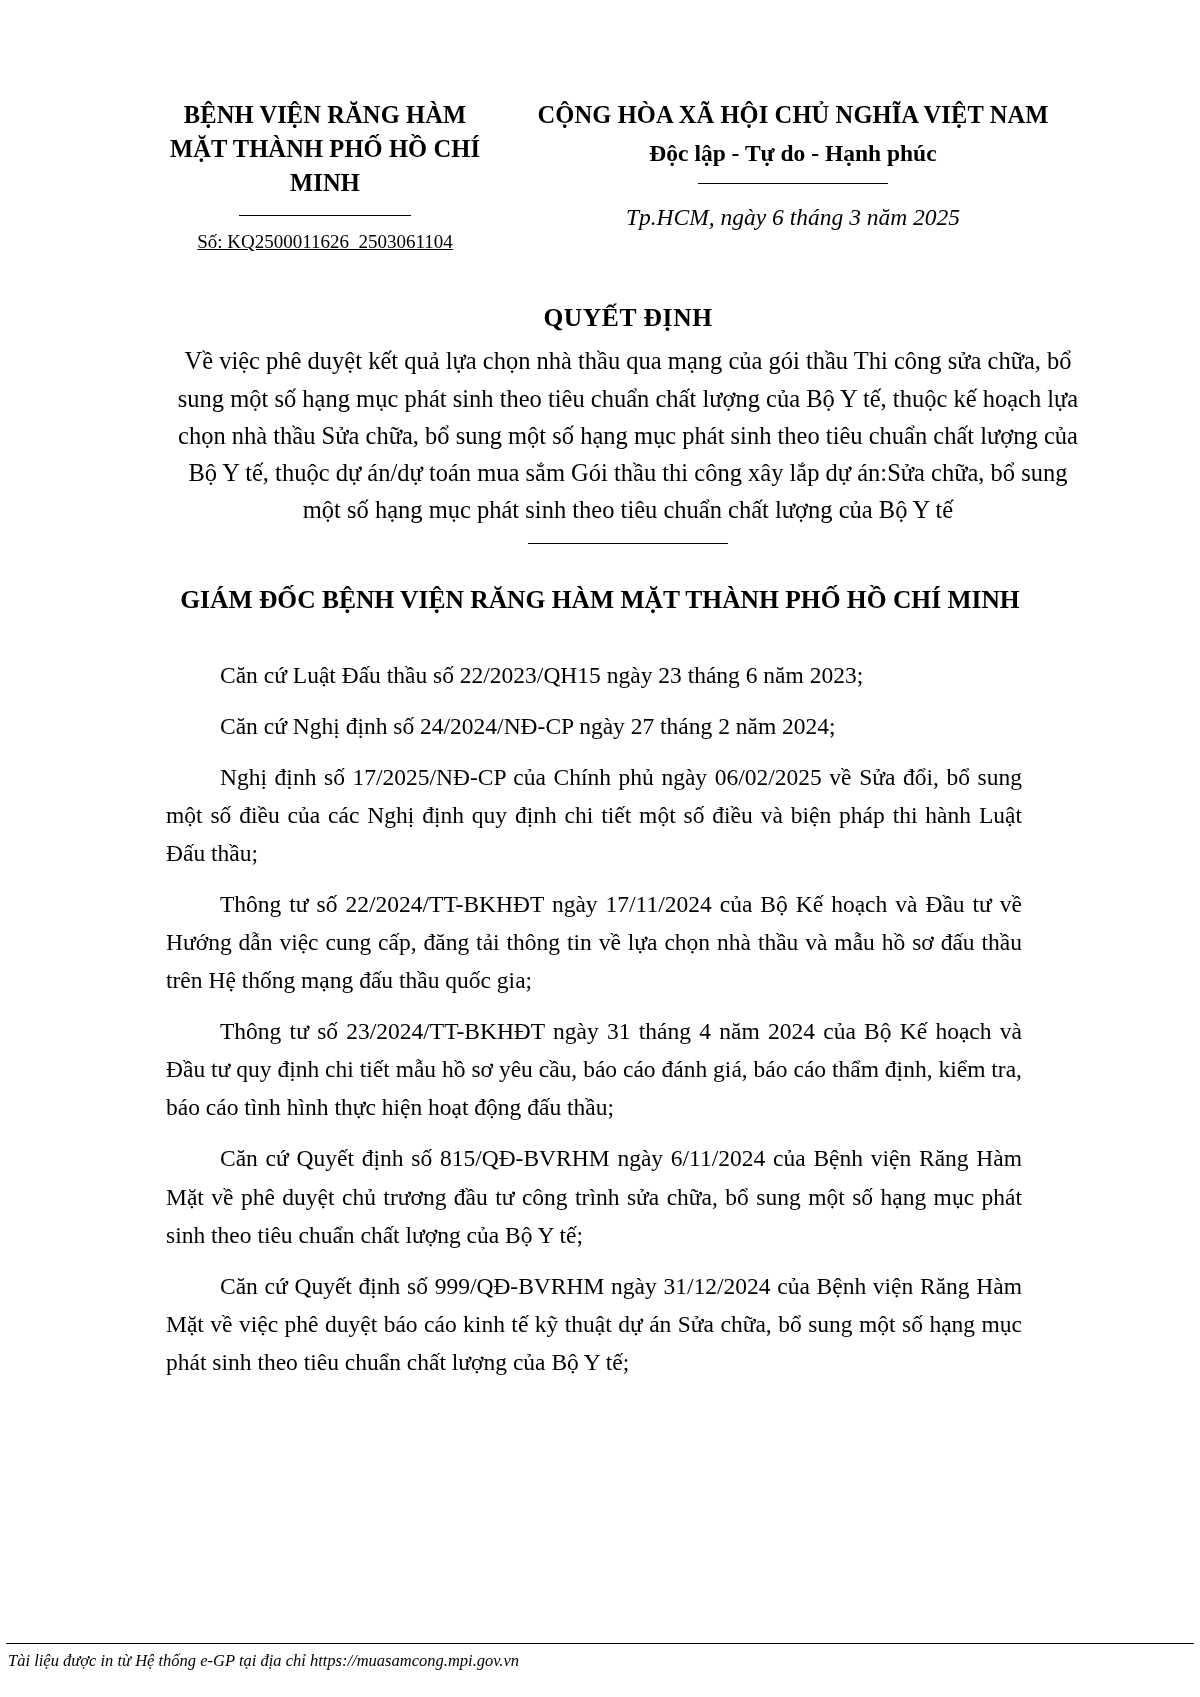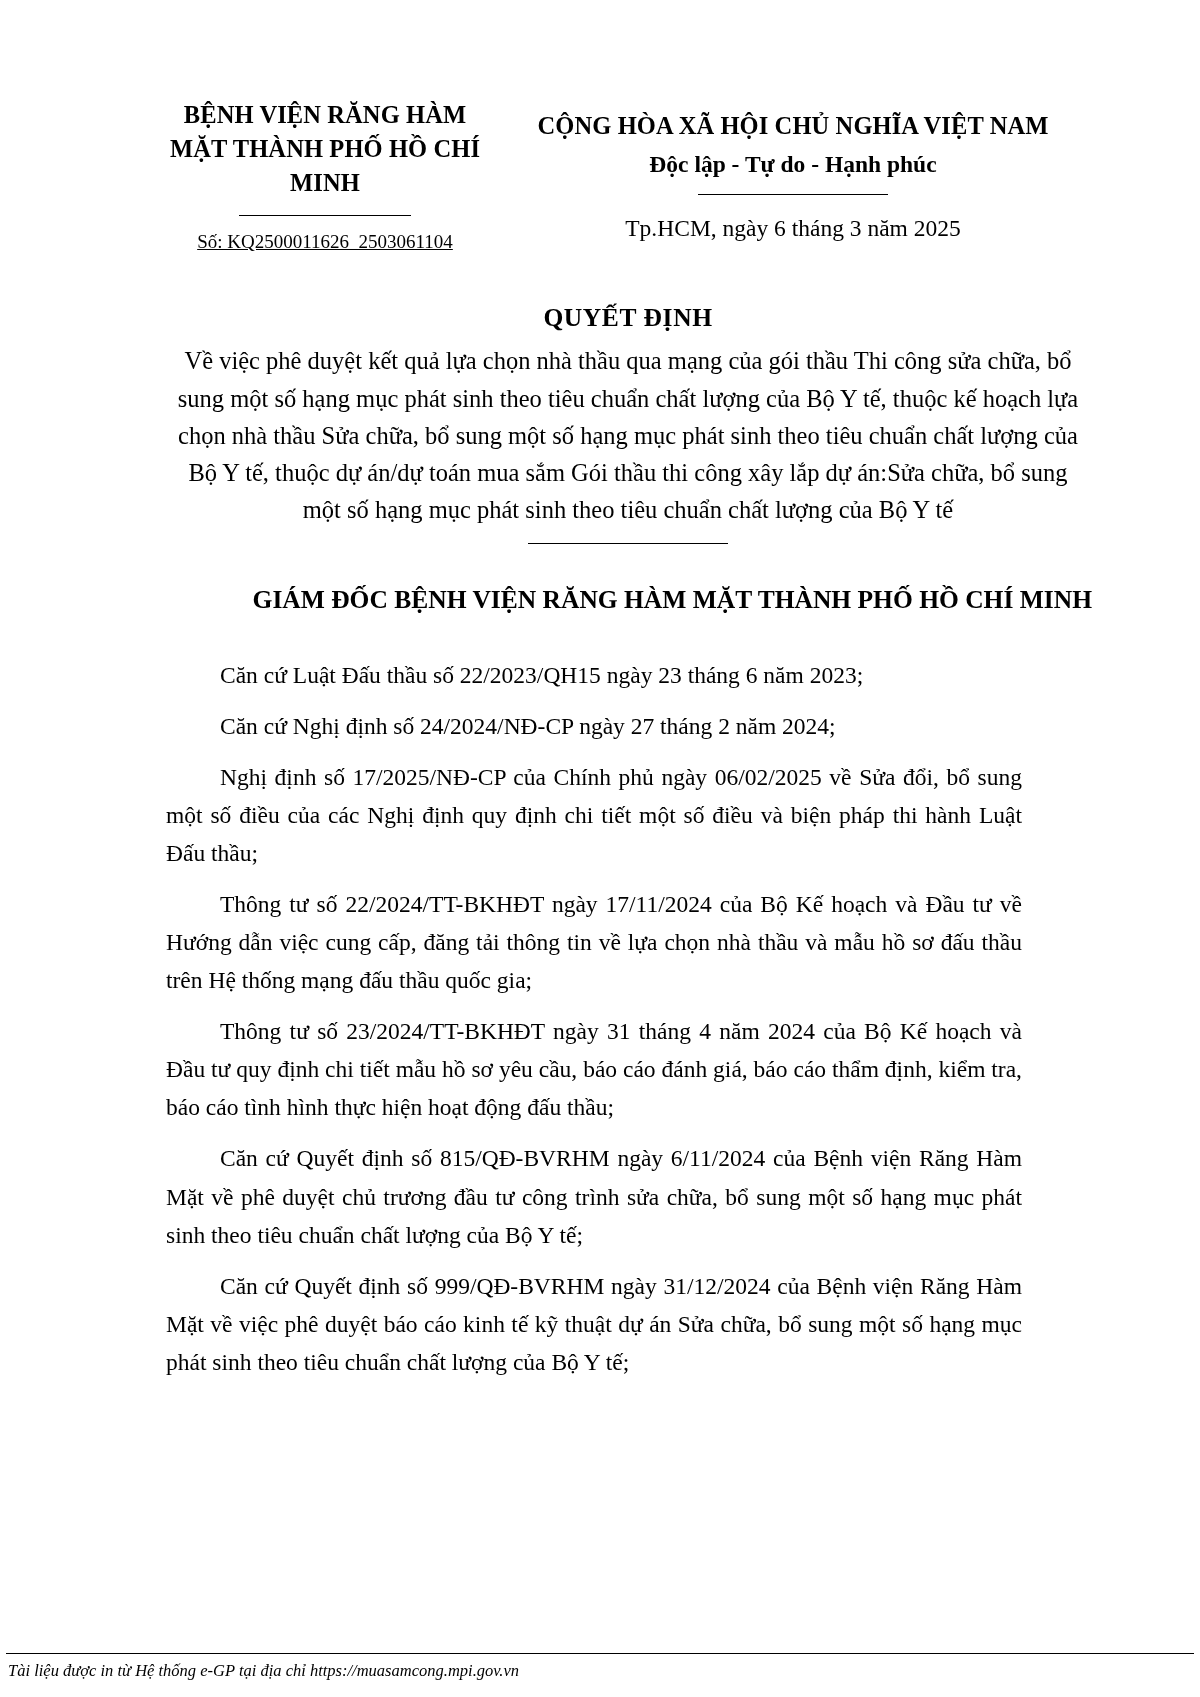--- a/index.html
+++ b/index.html
@@ -19,21 +19,21 @@
     height: 1697px;
     margin: 0 auto;
     background: #ffffff;
     box-sizing: border-box;
     overflow: hidden;
   }
 
   
   .doc-header {
     display: flex;
-    align-items: center;
+    align-items: flex-start;
     padding: 98px 114px 0 160px;
     box-sizing: border-box;
   }
   .header-left {
     width: 330px;
     flex: 0 0 330px;
     text-align: center;
   }
   .header-right {
     flex: 1 1 auto;
@@ -68,20 +68,21 @@
   .rule-right { width: 190px; margin-top: 12px; }
 
   .doc-number {
     font-size: 19px;
     margin-top: 15px;
     text-align: center;
     white-space: nowrap;
     text-decoration: underline;
   }
   .date-line {
+    font-style: italic;
     font-size: 23.5px;
     margin-top: 20px;
     text-align: center;
     white-space: nowrap;
   }
 
   
   .title-block {
     margin-top: 50px;
     padding: 0 120px 0 176px;
@@ -101,23 +102,23 @@
   }
   .rule-title {
     width: 200px;
     margin: 14px auto 0 auto;
   }
 
   .issuer {
     font-weight: bold;
     font-size: 25.5px;
     line-height: 1.42;
-    text-align: right;
+    text-align: center;
     margin-top: 38px;
-    padding: 0 108px;
+    padding: 0 79px;
   }
 
   
   .body-block {
     margin-top: 38px;
     padding: 0 178px 0 166px;
   }
   .para {
     font-size: 23.5px;
     line-height: 1.62;
@@ -127,21 +128,21 @@
     margin: 0 0 13px 0;
   }
   .para:last-child { margin-bottom: 0; }
 
   
   .footer {
     position: absolute;
     left: 0;
     right: 0;
     bottom: 0;
-    height: 44px;
+    height: 54px;
   }
   .footer-rule {
     border-top: 1.4px solid #000;
     margin: 0 6px;
   }
   .footer-text {
     font-style: italic;
     font-size: 16.5px;
     padding: 7px 0 0 8px;
     white-space: nowrap;

